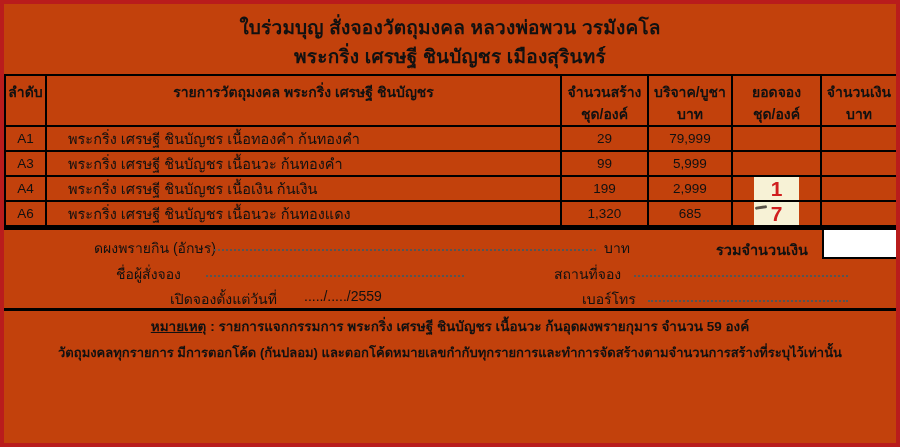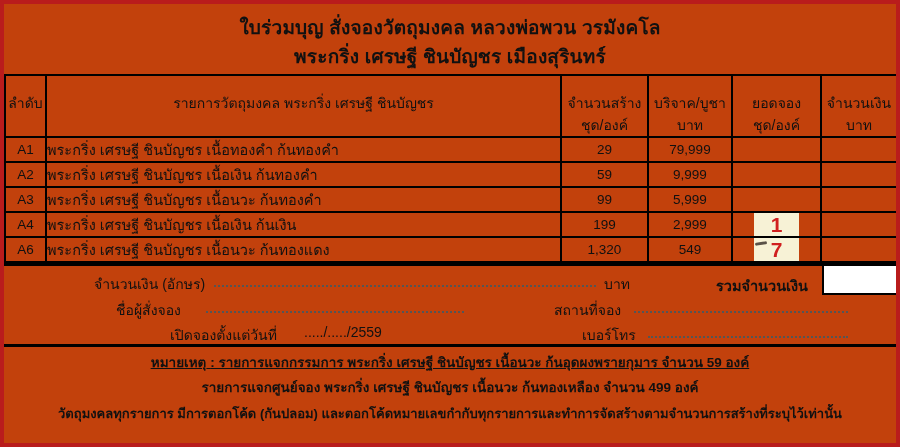--- a/index.html
+++ b/index.html
@@ -8,25 +8,25 @@
   .doc {
     position:relative; width:900px; height:447px; background:#c2410c;
     border:4px solid #b91c1c; color:#111; overflow:hidden;
   }
   
   .title { height:70px; text-align:center; padding-top:9px; }
   .title-line { font-size:19px; font-weight:bold; line-height:29px; letter-spacing:.2px; }
   
   table { border-collapse:collapse; width:892px; table-layout:fixed; }
   th, td { border:2px solid #000; }
-  thead th { font-weight:normal; font-size:14px; vertical-align:top; padding-top:16px; height:50px; }
+  thead th { font-weight:bold; font-size:14px; vertical-align:top; padding-top:5px; height:50px; }
   thead .hline { line-height:22px; }
   tbody td { height:19px; font-size:14px; }
   td.c-order  { text-align:center; font-size:13.5px; }
-  td.c-item   { text-align:left; padding-left:0; font-size:14.5px; }
+  td.c-item   { text-align:left; padding-left:21px; font-size:14.5px; }
   td.c-num    { text-align:center; font-size:13.5px; }
   td.c-res    { text-align:center; position:relative; }
   td.c-amt    { }
   .res-mark {
     display:inline-block; color:#d01f1f; font-weight:bold; font-size:21px;
     line-height:23px; background:#f7f2d6; padding:0 17px;
   }
   .smudge {
     position:absolute; left:22px; top:4px; width:12px; height:3px;
     background:#5a5248; transform:rotate(-8deg); border-radius:2px;
@@ -36,21 +36,21 @@
   .abs { position:absolute; white-space:nowrap; }
   .leader { position:absolute; height:14px; border-bottom:2px dotted #555; }
   .total-label { font-weight:bold; font-size:14.5px; }
   .total-box {
     position:absolute; top:0; right:0; width:74px; height:29px;
     border-left:2px solid #000; border-bottom:2px solid #000; background:#fff;
   }
   
   .notes { height:74px; border-top:3px solid #000; text-align:center; font-weight:bold; }
   .note-row { font-size:13.5px; line-height:16px; }
-  .n1 { padding-top:8px;text-decoration:underline; }
+  .n1 { padding-top:8px; }
   .n2 { padding-top:9px; }
   .n3 { padding-top:10px; font-size:13px; }
   .note-label { text-decoration:underline; }
 </style>
 </head>
 <body>
 
 <div class="doc">
 
   <div class="title">
@@ -96,56 +96,48 @@
     <tbody>
       <tr>
         <td class="c-order">A1</td>
         <td class="c-item">พระกริ่ง เศรษฐี ชินบัญชร  เนื้อทองคำ ก้นทองคำ</td>
         <td class="c-num">29</td>
         <td class="c-num">79,999</td>
         <td class="c-res"></td>
         <td class="c-amt"></td>
       </tr>
       <tr>
-        <td class="c-order">A2</td>
-        <td class="c-item">พระกริ่ง เศรษฐี ชินบัญชร  เนื้อเงิน ก้นทองคำ</td>
-        <td class="c-num">59</td>
-        <td class="c-num">9,999</td>
-        <td class="c-res"></td>
-        <td class="c-amt"></td>
-      </tr>
-      <tr>
         <td class="c-order">A3</td>
         <td class="c-item">พระกริ่ง เศรษฐี ชินบัญชร  เนื้อนวะ ก้นทองคำ</td>
         <td class="c-num">99</td>
         <td class="c-num">5,999</td>
         <td class="c-res"></td>
         <td class="c-amt"></td>
       </tr>
       <tr>
         <td class="c-order">A4</td>
         <td class="c-item">พระกริ่ง เศรษฐี ชินบัญชร  เนื้อเงิน ก้นเงิน</td>
         <td class="c-num">199</td>
         <td class="c-num">2,999</td>
         <td class="c-res"><span class="res-mark">1</span></td>
         <td class="c-amt"></td>
       </tr>
       <tr>
         <td class="c-order">A6</td>
         <td class="c-item">พระกริ่ง เศรษฐี ชินบัญชร  เนื้อนวะ ก้นทองแดง</td>
         <td class="c-num">1,320</td>
-        <td class="c-num">549</td>
+        <td class="c-num">685</td>
         <td class="c-res"><span class="smudge"></span><span class="res-mark">7</span></td>
         <td class="c-amt"></td>
       </tr>
     </tbody>
   </table>
 
   <div class="summary">
-    <span class="abs" style="left:90px; top:7px;">จำนวนเงิน (อักษร)</span>
+    <span class="abs" style="left:90px; top:7px;">ดผงพรายกิน (อักษร)</span>
     <span class="leader" style="left:210px; top:7px; width:382px;"></span>
     <span class="abs" style="left:600px; top:7px;">บาท</span>
     <span class="abs total-label" style="right:88px; top:8px;">รวมจำนวนเงิน</span>
     <span class="total-box"></span>
 
     <span class="abs" style="left:112px; top:33px;">ชื่อผู้สั่งจอง</span>
     <span class="leader" style="left:202px; top:33px; width:258px;"></span>
     <span class="abs" style="left:550px; top:33px;">สถานที่จอง</span>
     <span class="leader" style="left:630px; top:33px; width:214px;"></span>
 
@@ -153,17 +145,16 @@
     <span class="abs" style="left:300px; top:58px;">...../...../2559</span>
     <span class="abs" style="left:578px; top:58px;">เบอร์โทร</span>
     <span class="leader" style="left:644px; top:58px; width:200px;"></span>
   </div>
 
   <div class="notes">
     <div class="note-row n1">
       <span class="note-label">หมายเหตุ</span>
       <span>: รายการแจกกรรมการ พระกริ่ง เศรษฐี ชินบัญชร เนื้อนวะ ก้นอุดผงพรายกุมาร  จำนวน 59 องค์</span>
     </div>
-    <div class="note-row n2">รายการแจกศูนย์จอง  พระกริ่ง เศรษฐี ชินบัญชร  เนื้อนวะ ก้นทองเหลือง จำนวน 499 องค์</div>
     <div class="note-row n3">วัตถุมงคลทุกรายการ มีการตอกโค้ด (กันปลอม) และตอกโค้ดหมายเลขกำกับทุกรายการและทำการจัดสร้างตามจำนวนการสร้างที่ระบุไว้เท่านั้น</div>
   </div>
 
 </div>
 
 </body></html>

